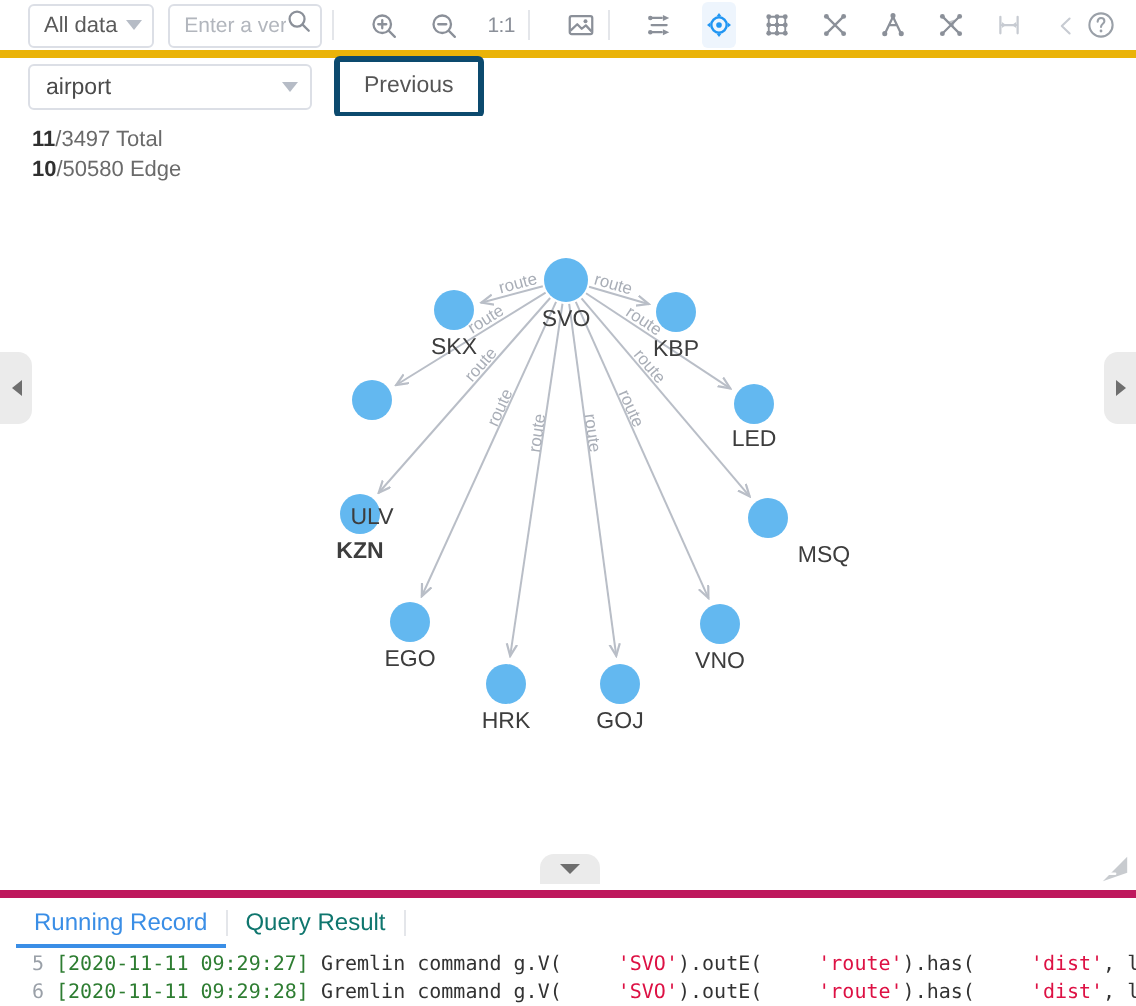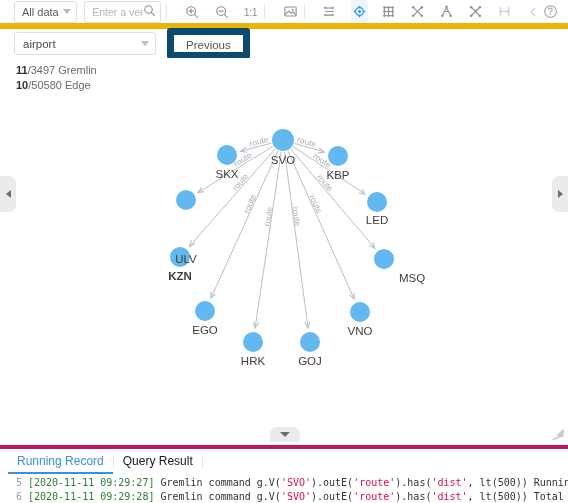--- a/index.html
+++ b/index.html
@@ -9,21 +9,21 @@
     overflow: hidden;
     background: #ffffff;
     font-family: "Liberation Sans", sans-serif;
     -webkit-font-smoothing: antialiased;
   }
   #app { position: relative; width: 568px; height: 503px; background: #fff; }
 
   
   .toolbar {
     position: absolute; left: 0; top: 0; width: 568px; height: 29px;
-    background: #fff; border-bottom: 6px solid #eab308;
+    background: #fff; border-bottom: 4px solid #eab308;
     display: flex; align-items: center;
   }
   .tb-select {
     margin-left: 14px; width: 86px; height: 22px;
     border: 1px solid #dcdfe6; border-radius: 3px; background: #fff;
     display: flex; align-items: center; padding: 0 5px 0 7px;
     font-size: 11px; color: #5a5a5a; cursor: pointer;
   }
   .tb-select .lbl { flex: 1; }
   .caret { width: 0; height: 0; border-left: 4px solid transparent;
@@ -58,21 +58,21 @@
           display: flex; align-items: center; }
   .r2-select {
     margin-left: 14px; width: 142px; height: 23px;
     border: 1px solid #dcdfe6; border-radius: 3px; background: #fff;
     display: flex; align-items: center; padding: 0 6px 0 8px;
     font-size: 11.5px; color: #4a4a4a; cursor: pointer;
   }
   .r2-select .lbl { flex: 1; }
   .prev-btn {
     margin-left: 11px; height: 31px; padding: 0 12px;
-    border: 7px solid #0c4a6e; border-radius: 3px; background: #fff;
+    border: 3px solid #0c4a6e; border-radius: 3px; background: #fff;
     font-size: 11.5px; color: #555; cursor: pointer; line-height: 21px;
     font-family: "Liberation Sans", sans-serif;
   }
 
   
   .counts {
     position: absolute; left: 14px; top: 61px;
     background: rgba(255,255,255,.94);
     padding: 2px 7px 3px 2px;
     font-size: 11px; color: #585858; line-height: 14.5px;
@@ -108,32 +108,32 @@
   .tri-d { width:0;height:0;border-left:5px solid transparent;border-right:5px solid transparent;border-top:5px solid #6e6e6e; }
 
   
   .grip { position: absolute; right: 3px; top: 427px; width: 15px; height: 15px;
           cursor: nwse-resize; }
 
   
   .panel { position: absolute; left: 0; top: 445px; width: 568px; height: 58px;
            background: #fff; border-top: 4px solid #be185d; }
   .tabs { display: flex; align-items: center; height: 25px; padding-left: 8px; }
-  .tab { font-size: 12px; color: #0f172a; padding: 0 9px; height: 25px;
+  .tab { font-size: 12px; color: #0f766e; padding: 0 9px; height: 25px;
          line-height: 25px; cursor: pointer; }
   .tab.active { color: #3a8ee6; box-shadow: inset 0 -2px 0 #3a8ee6; }
   .tabsep { width: 1px; height: 13px; background: #e4e6ea; }
 
   .log { padding: 2px 0 0 0; font-family: "DejaVu Sans Mono", monospace;
          font-size: 10px; line-height: 14px; color: #333;
          white-space: nowrap; overflow: hidden; }
   .log .ln { color: #9aa0a8; display: inline-block; width: 22px;
              text-align: right; margin-right: 6px; }
   .log .ts { color: #2e7d32; }
-  .log .str { color: #d14; }
+  .log .str { color: #d14; margin-left: 28px; }
   .logrow { overflow: hidden; }
 </style>
 </head>
 <body>
 
 <div id="app">
 
   <div class="toolbar">
 
     <div class="tb-select">
@@ -339,21 +339,21 @@
         <div class="node-label" style="left: 205px; top: 266px;">EGO</div>
         <div class="node-label" style="left: 360px; top: 267px;">VNO</div>
         <div class="node-label" style="left: 253px; top: 297px;">HRK</div>
         <div class="node-label" style="left: 310px; top: 297px;">GOJ</div>
       </div>
   </div>
 
   <div class="counts">
     <div>
       <span class="n">11</span><span class="d">/3497</span>
-      <span class="d">Gremlin</span>
+      <span class="d">Total</span>
     </div>
     <div>
       <span class="n">10</span><span class="d">/50580</span>
       <span class="d">Edge</span>
     </div>
   </div>
 
   <div class="pager left">
     <span class="tri-l"></span>
   </div>

